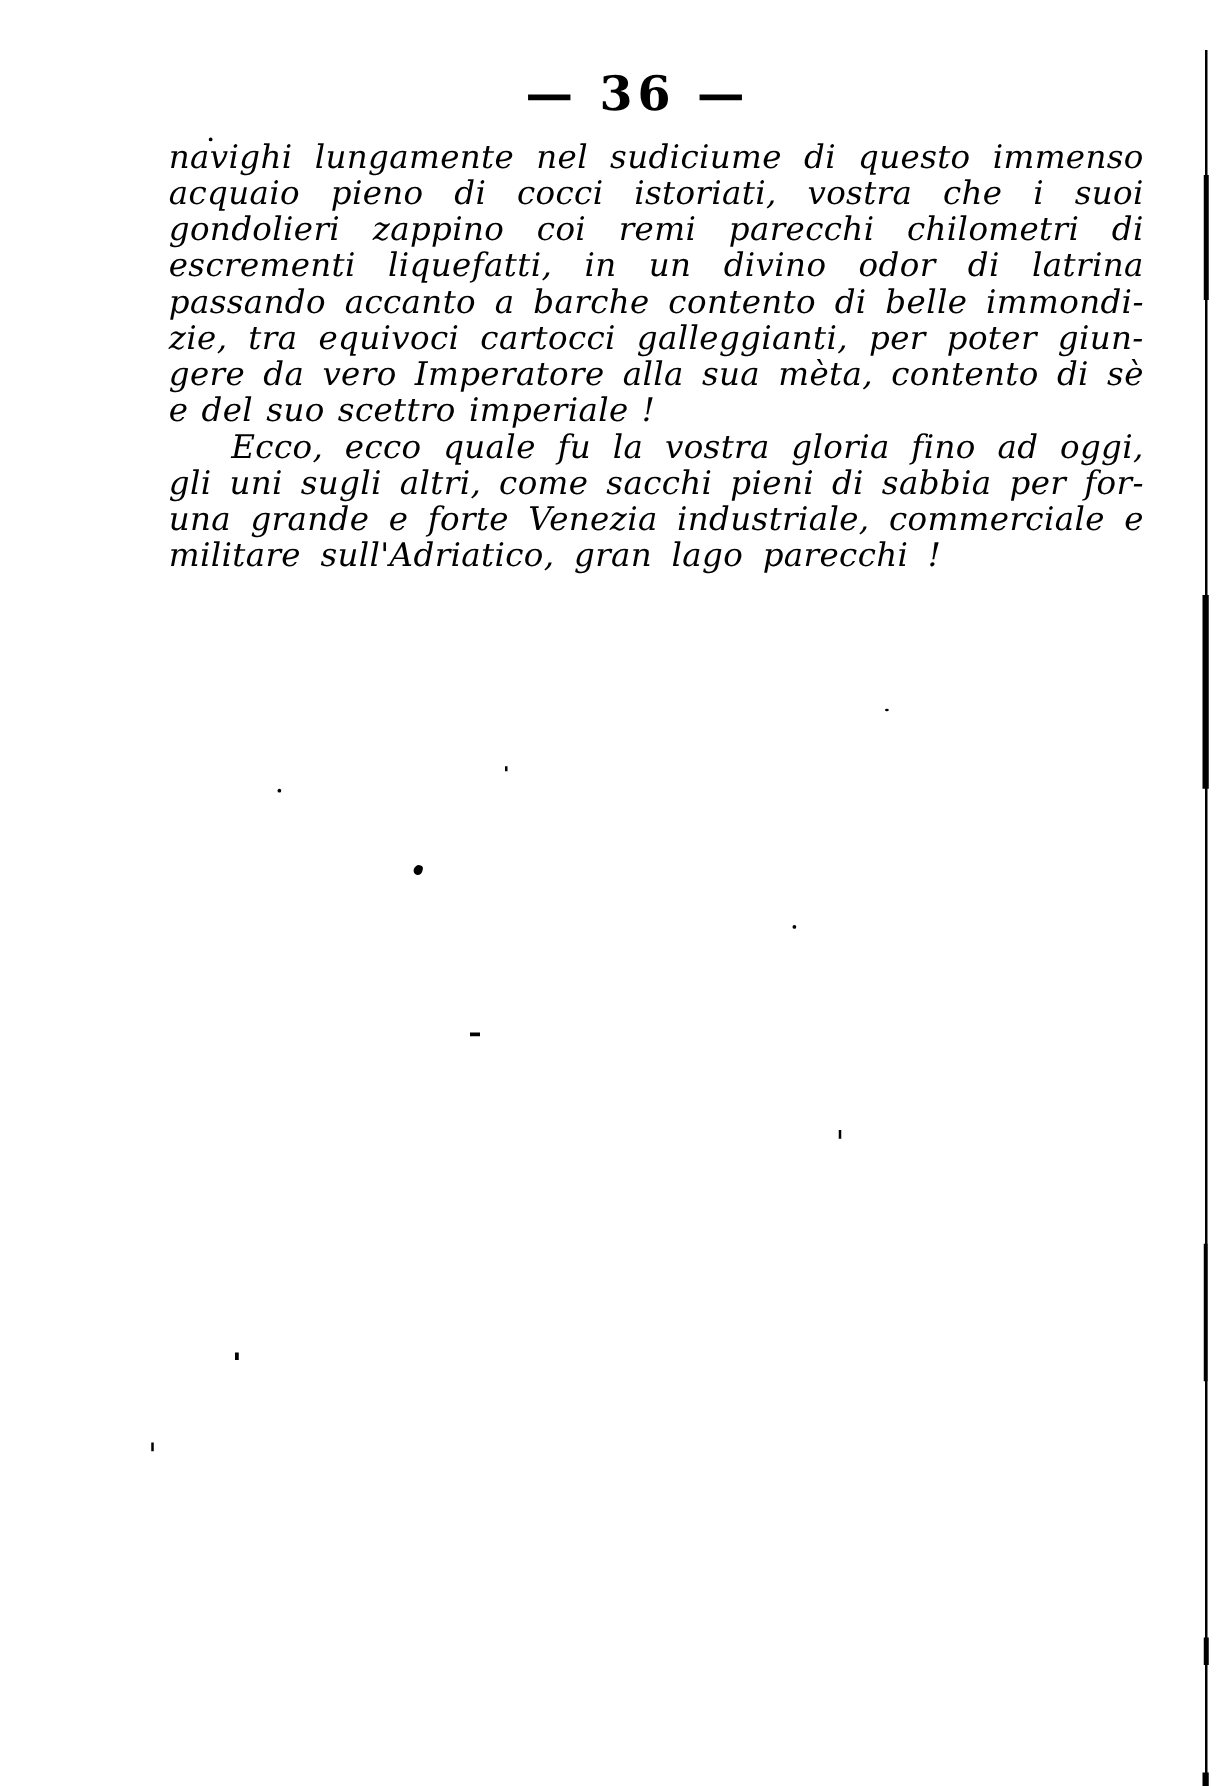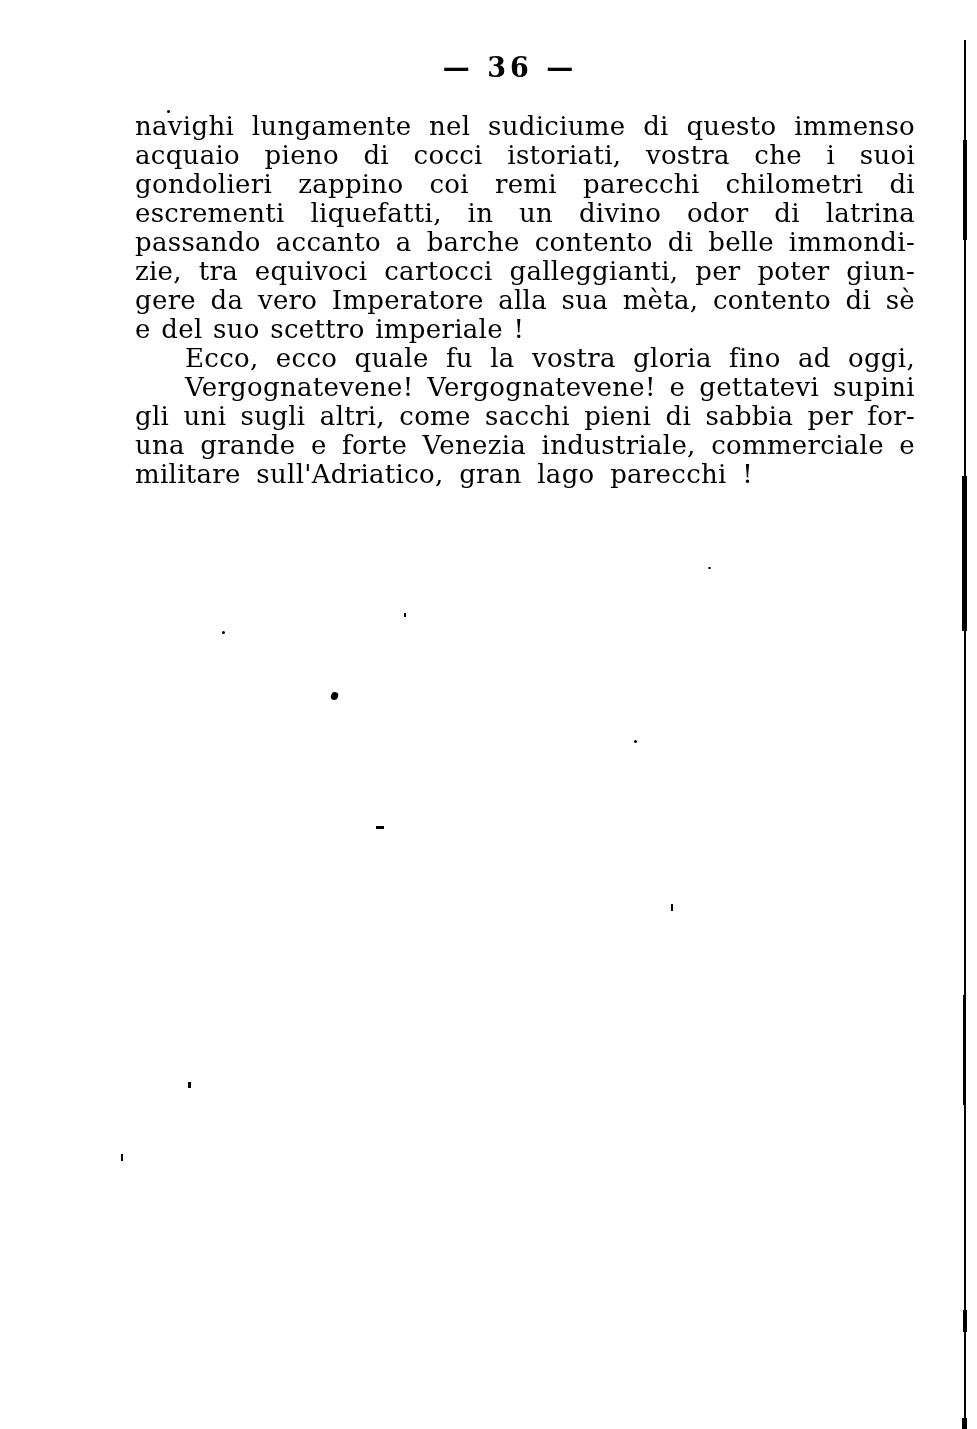--- a/index.html
+++ b/index.html
@@ -13,35 +13,35 @@
   .page {
     position: relative;
     width: 977px; height: 1429px;
     background: #ffffff;
   }
   .header {
     position: absolute;
     left: 135px; top: 52px; width: 780px;
     text-align: center;
     transform: translateX(-15px);
-    font-size: 27px;
+    font-size: 38px;
     font-weight: 700;
     letter-spacing: 4px;
     color: #000;
   }
   .text-block {
     position: absolute;
     left: 135px; top: 112px; width: 780px;
     font-size: 26px;
     line-height: 29px;
     letter-spacing: 0.3px;
     word-spacing: 2px;
     color: #000;
   }
-  .ln { white-space: normal; }
+  .ln { white-space: normal; font-style: italic; }
   .just {
     text-align: justify;
     text-align-last: justify;
   }
   .indent { padding-left: 50px; }
   .loose { word-spacing: 7px; }
   .edge-line, .edge-seg, .speck {
     position: absolute;
     background: #000;
   }
@@ -61,21 +61,20 @@
     <div class="ln just">acquaio pieno di cocci istoriati, vostra che i suoi</div>
     <div class="ln just">gondolieri zappino coi remi parecchi chilometri di</div>
     <div class="ln just">escrementi liquefatti, in un divino odor di latrina</div>
     <div class="ln just">passando accanto a barche contento di belle immondi-</div>
     <div class="ln just">zie, tra equivoci cartocci galleggianti, per poter giun-</div>
     <div class="ln just">gere da vero Imperatore alla sua mèta, contento di sè</div>
     <div class="ln">e del suo scettro imperiale !</div>
 
     <div class="ln just indent">Ecco, ecco quale fu la vostra gloria fino ad oggi,</div>
 
-    <div class="ln just indent">Vergognatevene! Vergognatevene! e gettatevi supini</div>
     <div class="ln just">gli uni sugli altri, come sacchi pieni di sabbia per for-</div>
     <div class="ln just">una grande e forte Venezia industriale, commerciale e</div>
     <div class="ln loose">militare sull'Adriatico, gran lago parecchi !</div>
   </div>
 
   <div class="edge-line" style="left:964px; top:40px; width:2px; height:1389px;"></div>
   <div class="edge-seg" style="left:963px; top:140px; width:4px; height:100px;"></div>
   <div class="edge-seg" style="left:962px; top:476px; width:5px; height:155px;"></div>
   <div class="edge-seg" style="left:963px; top:995px; width:3px; height:110px;"></div>
   <div class="edge-seg" style="left:963px; top:1310px; width:4px; height:22px;"></div>

